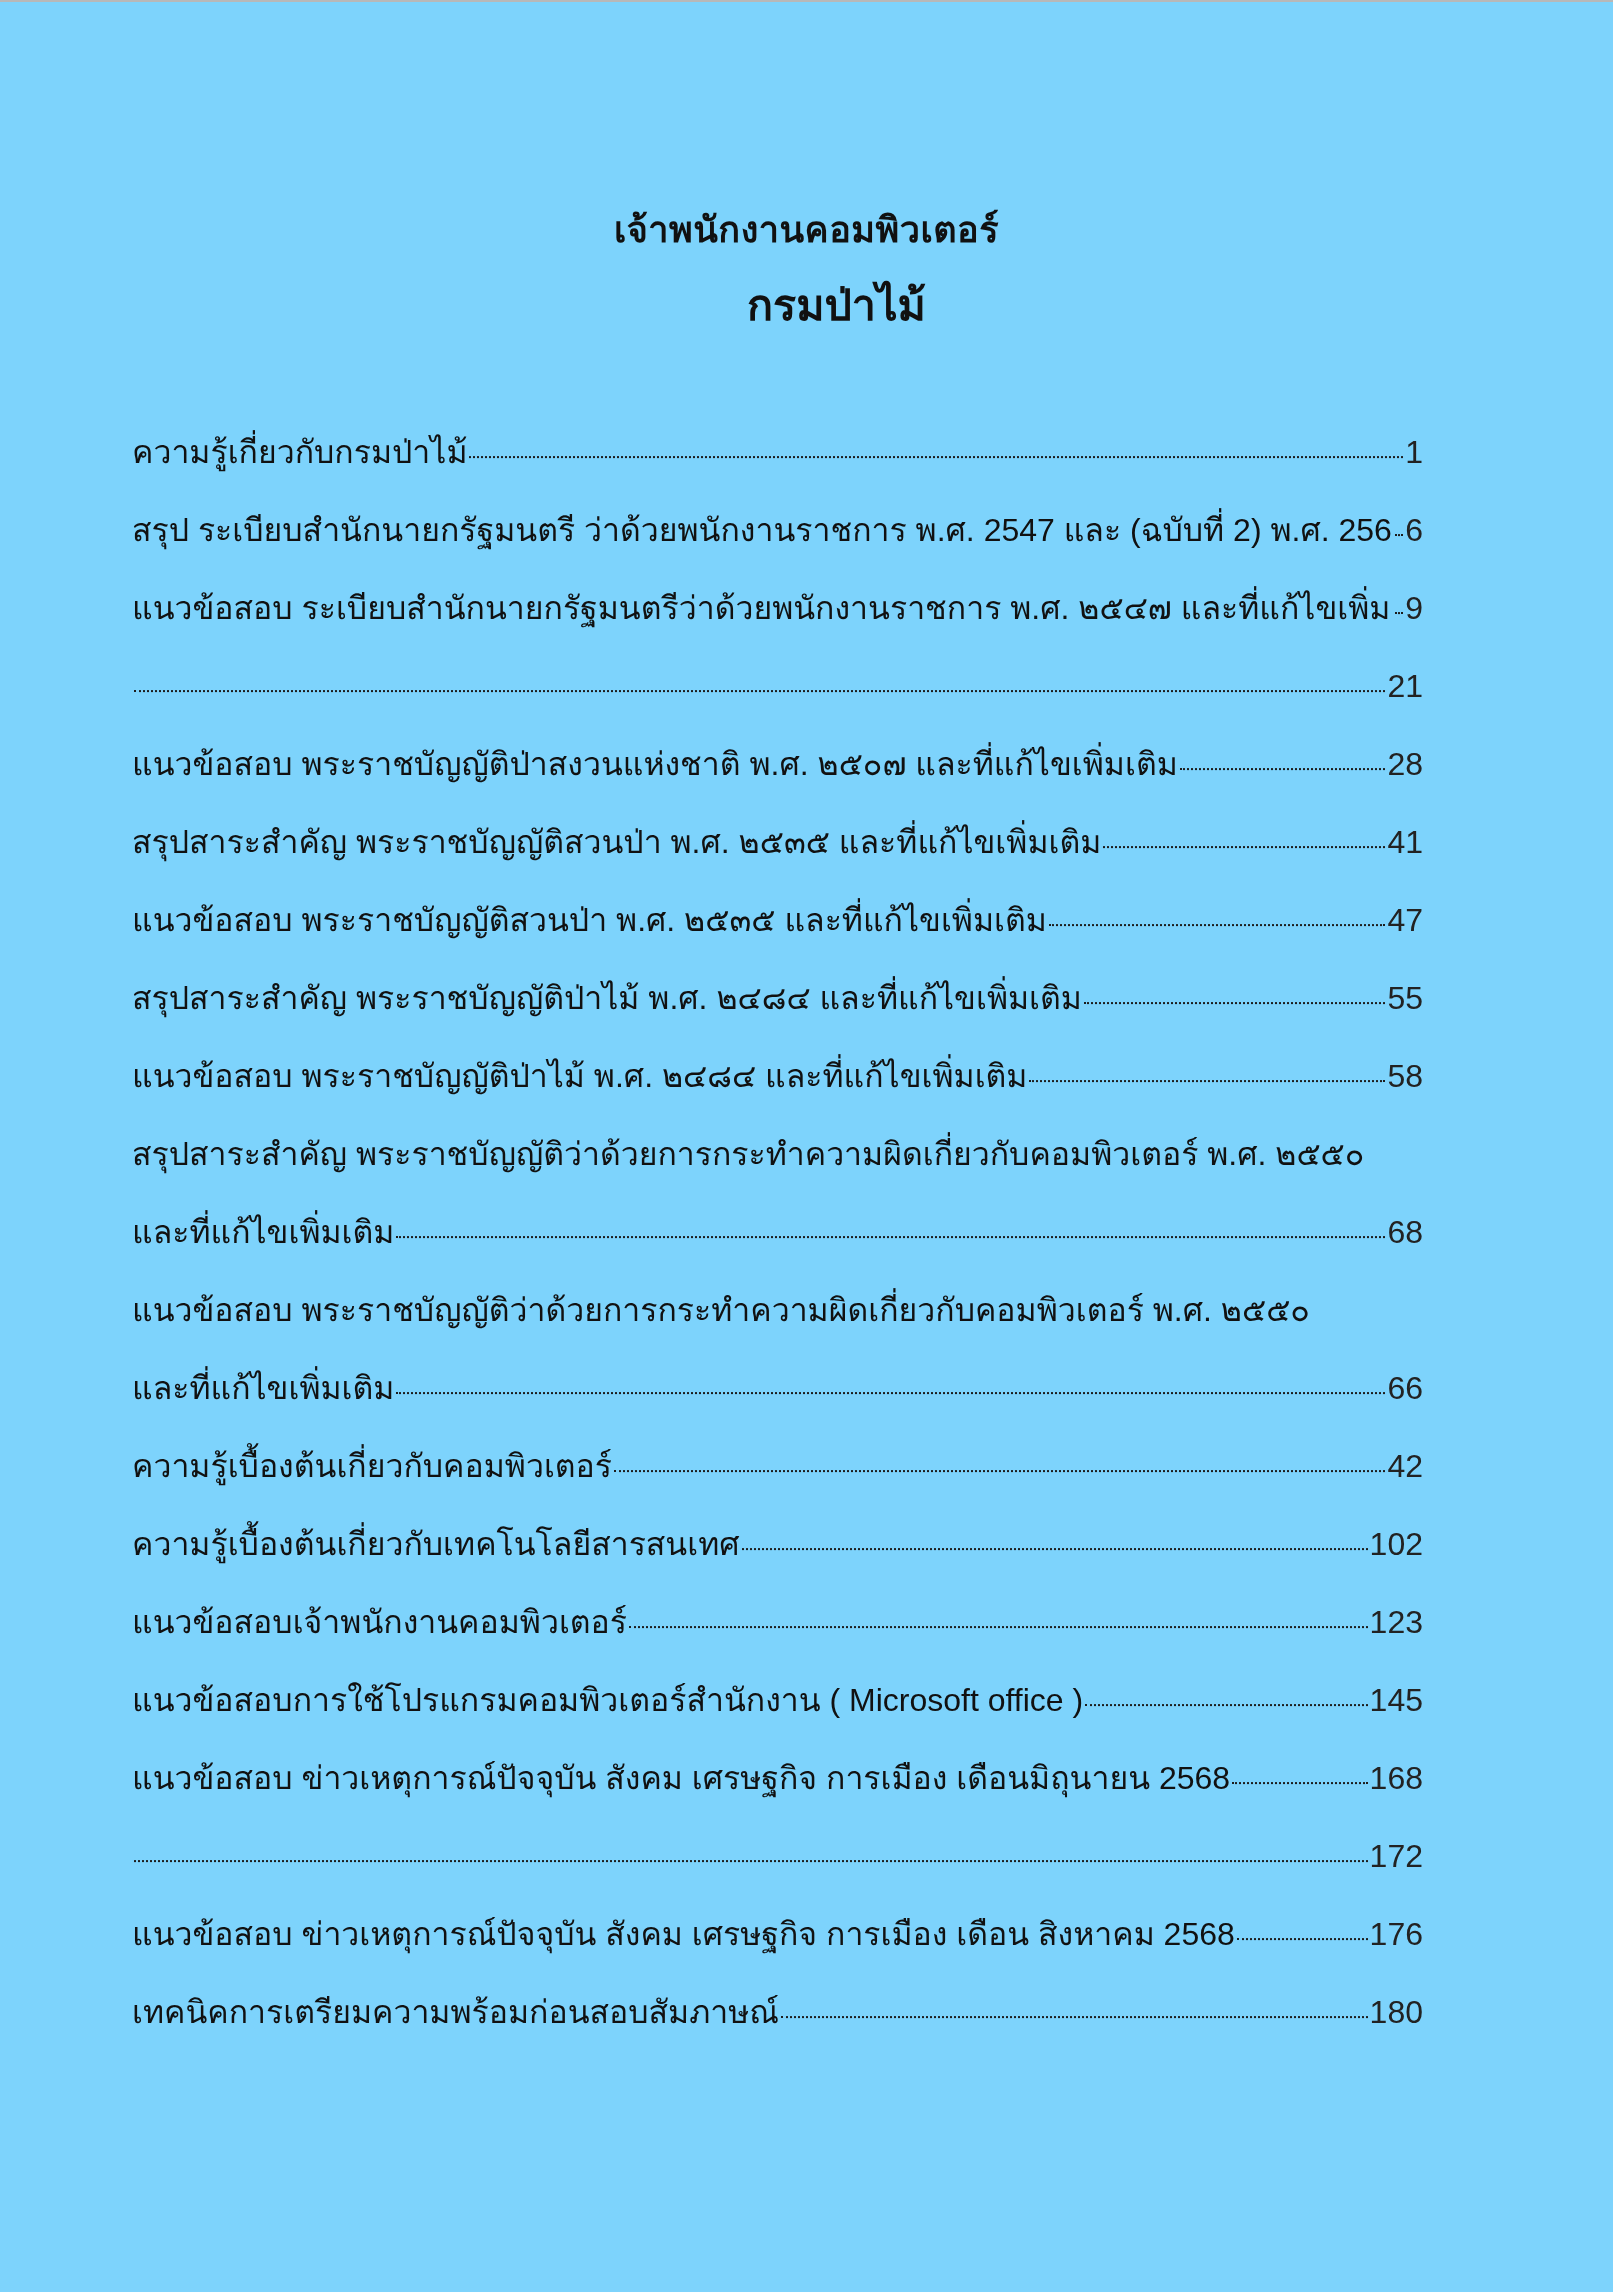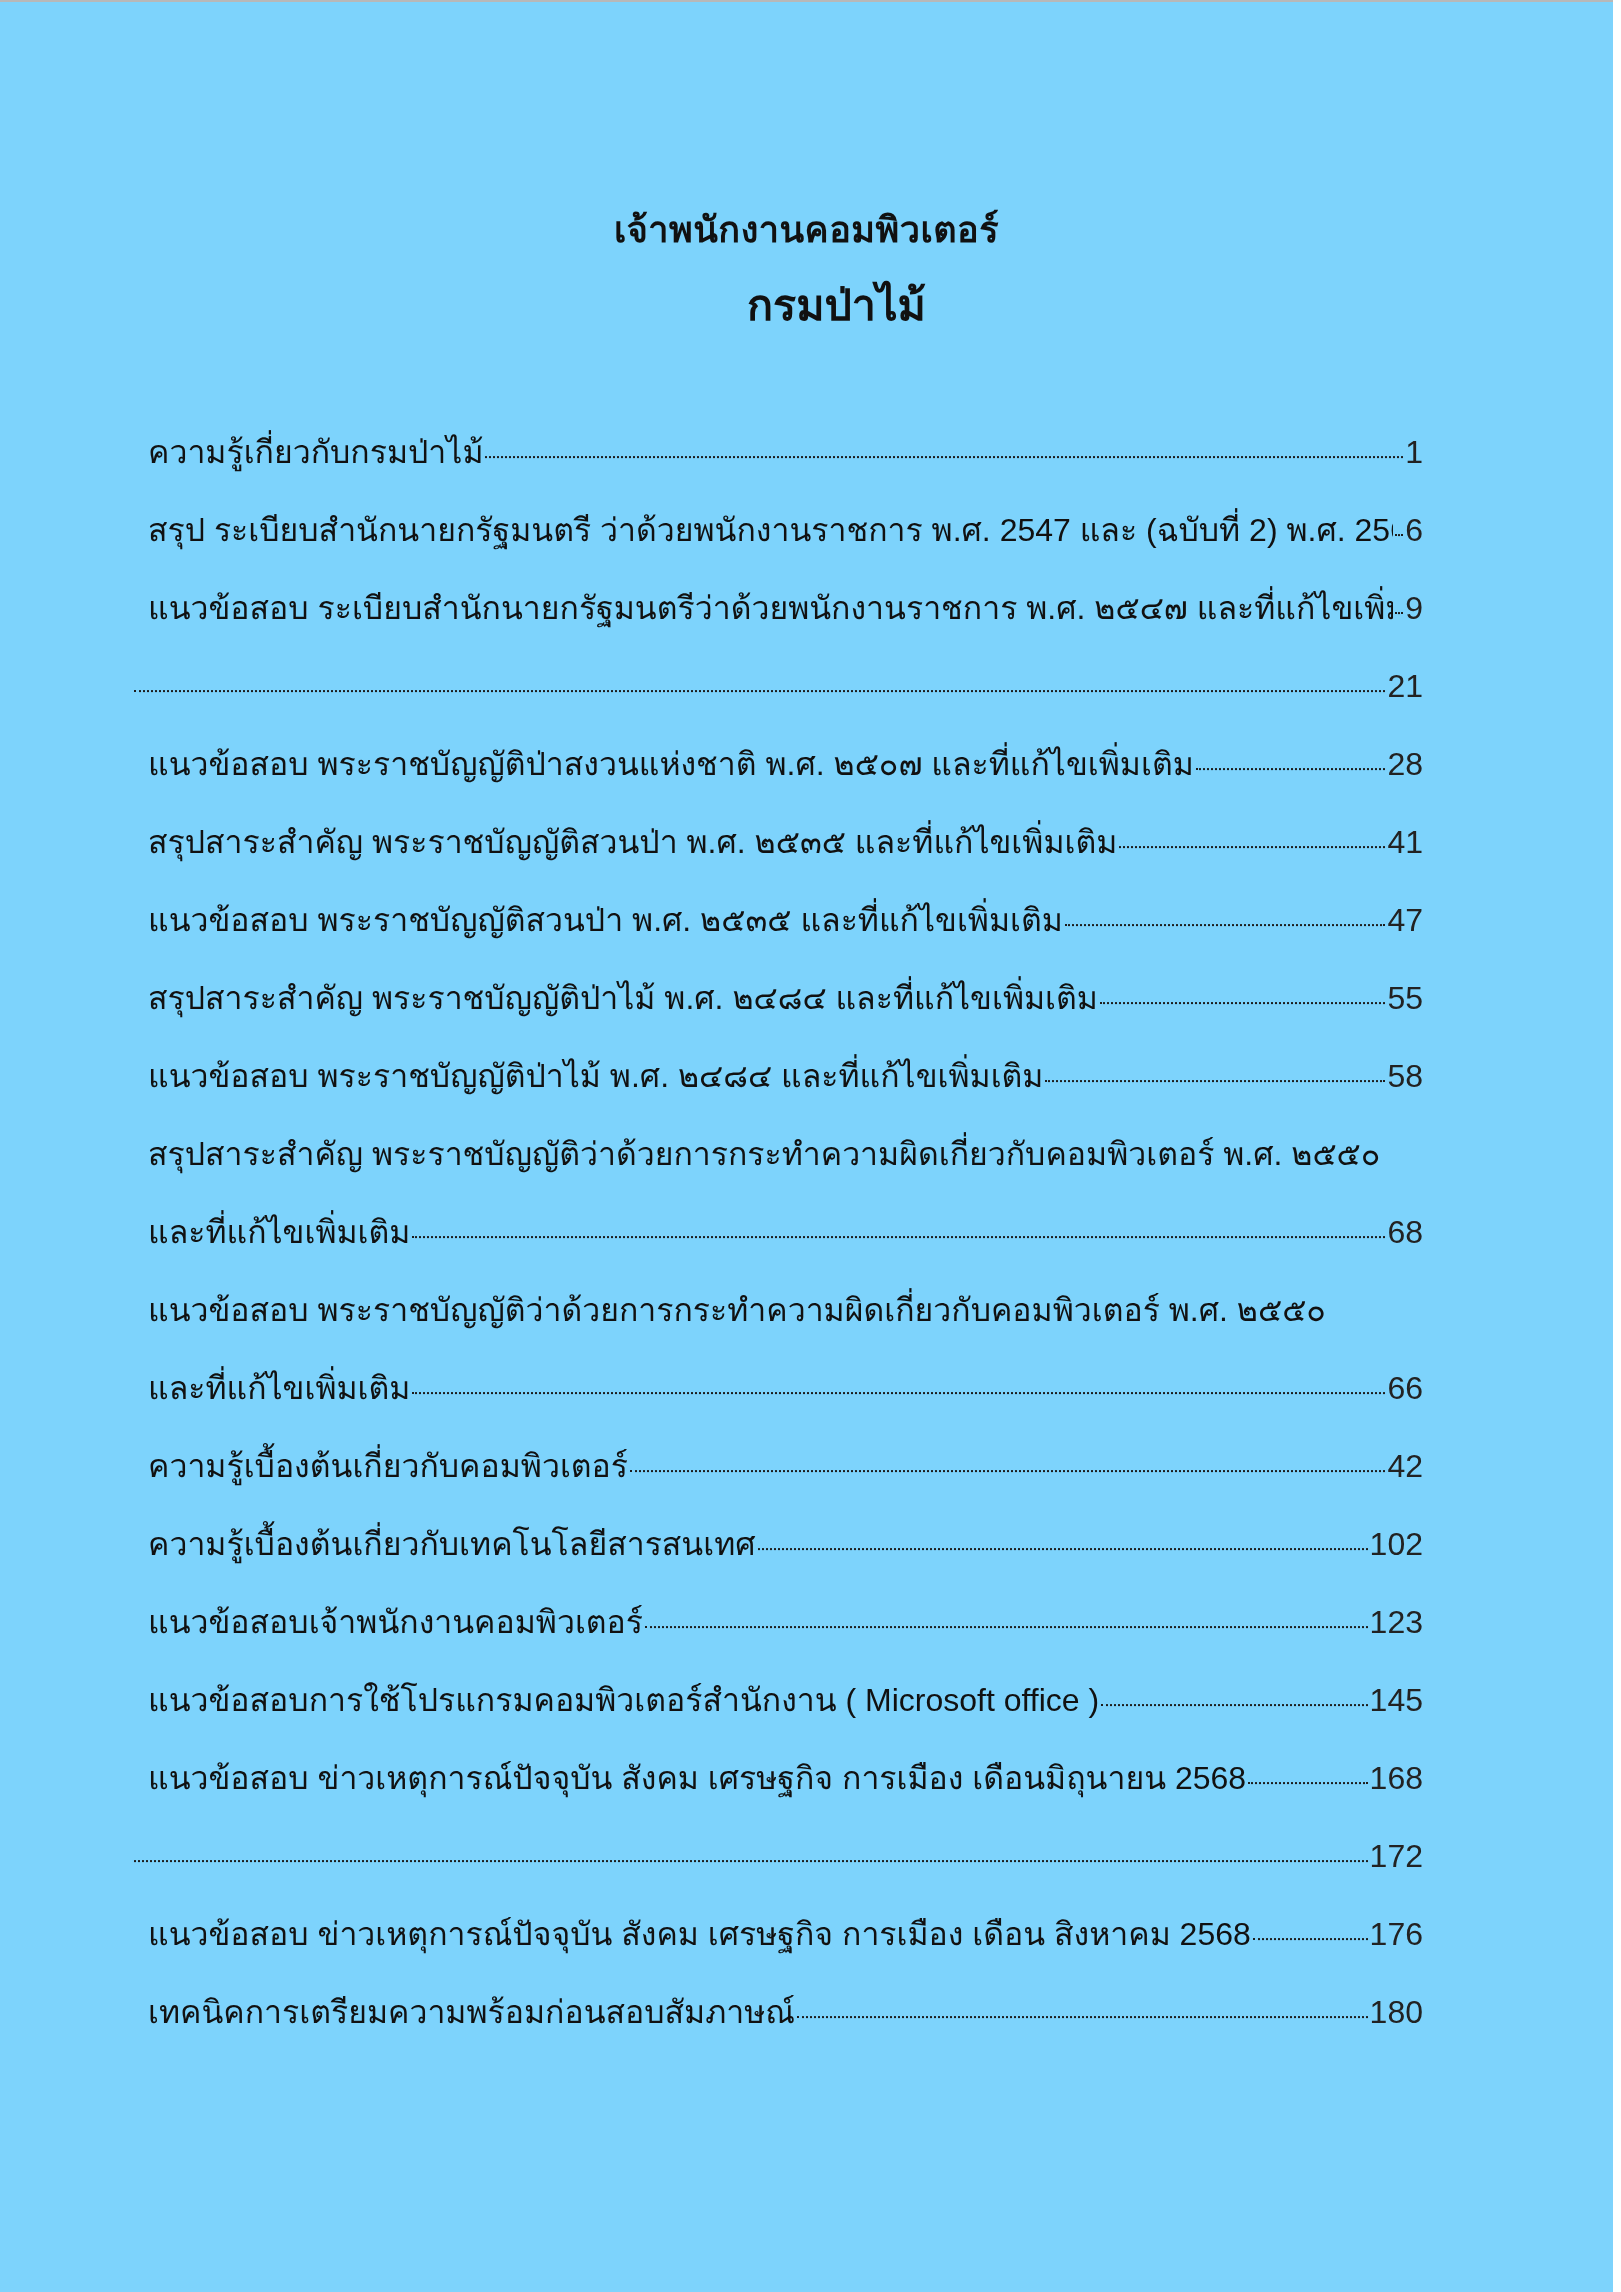--- a/index.html
+++ b/index.html
@@ -61,21 +61,20 @@
     display: flex;
     align-items: baseline;
     height: 78px;
     font-size: 32px;
     line-height: 47px;
   }
   .toc-text {
     white-space: nowrap;
     flex: 0 1 auto;
     overflow: hidden;
-    margin-left: 16px;
   }
   .leader {
     flex: 1 1 7.8px;
     min-width: 7.8px;
     border-bottom: 2.9px dotted #1c1c1c;
     margin: 0 2px;
     transform: translateY(-4.9px);
   }
   .toc-page {
     white-space: nowrap;

